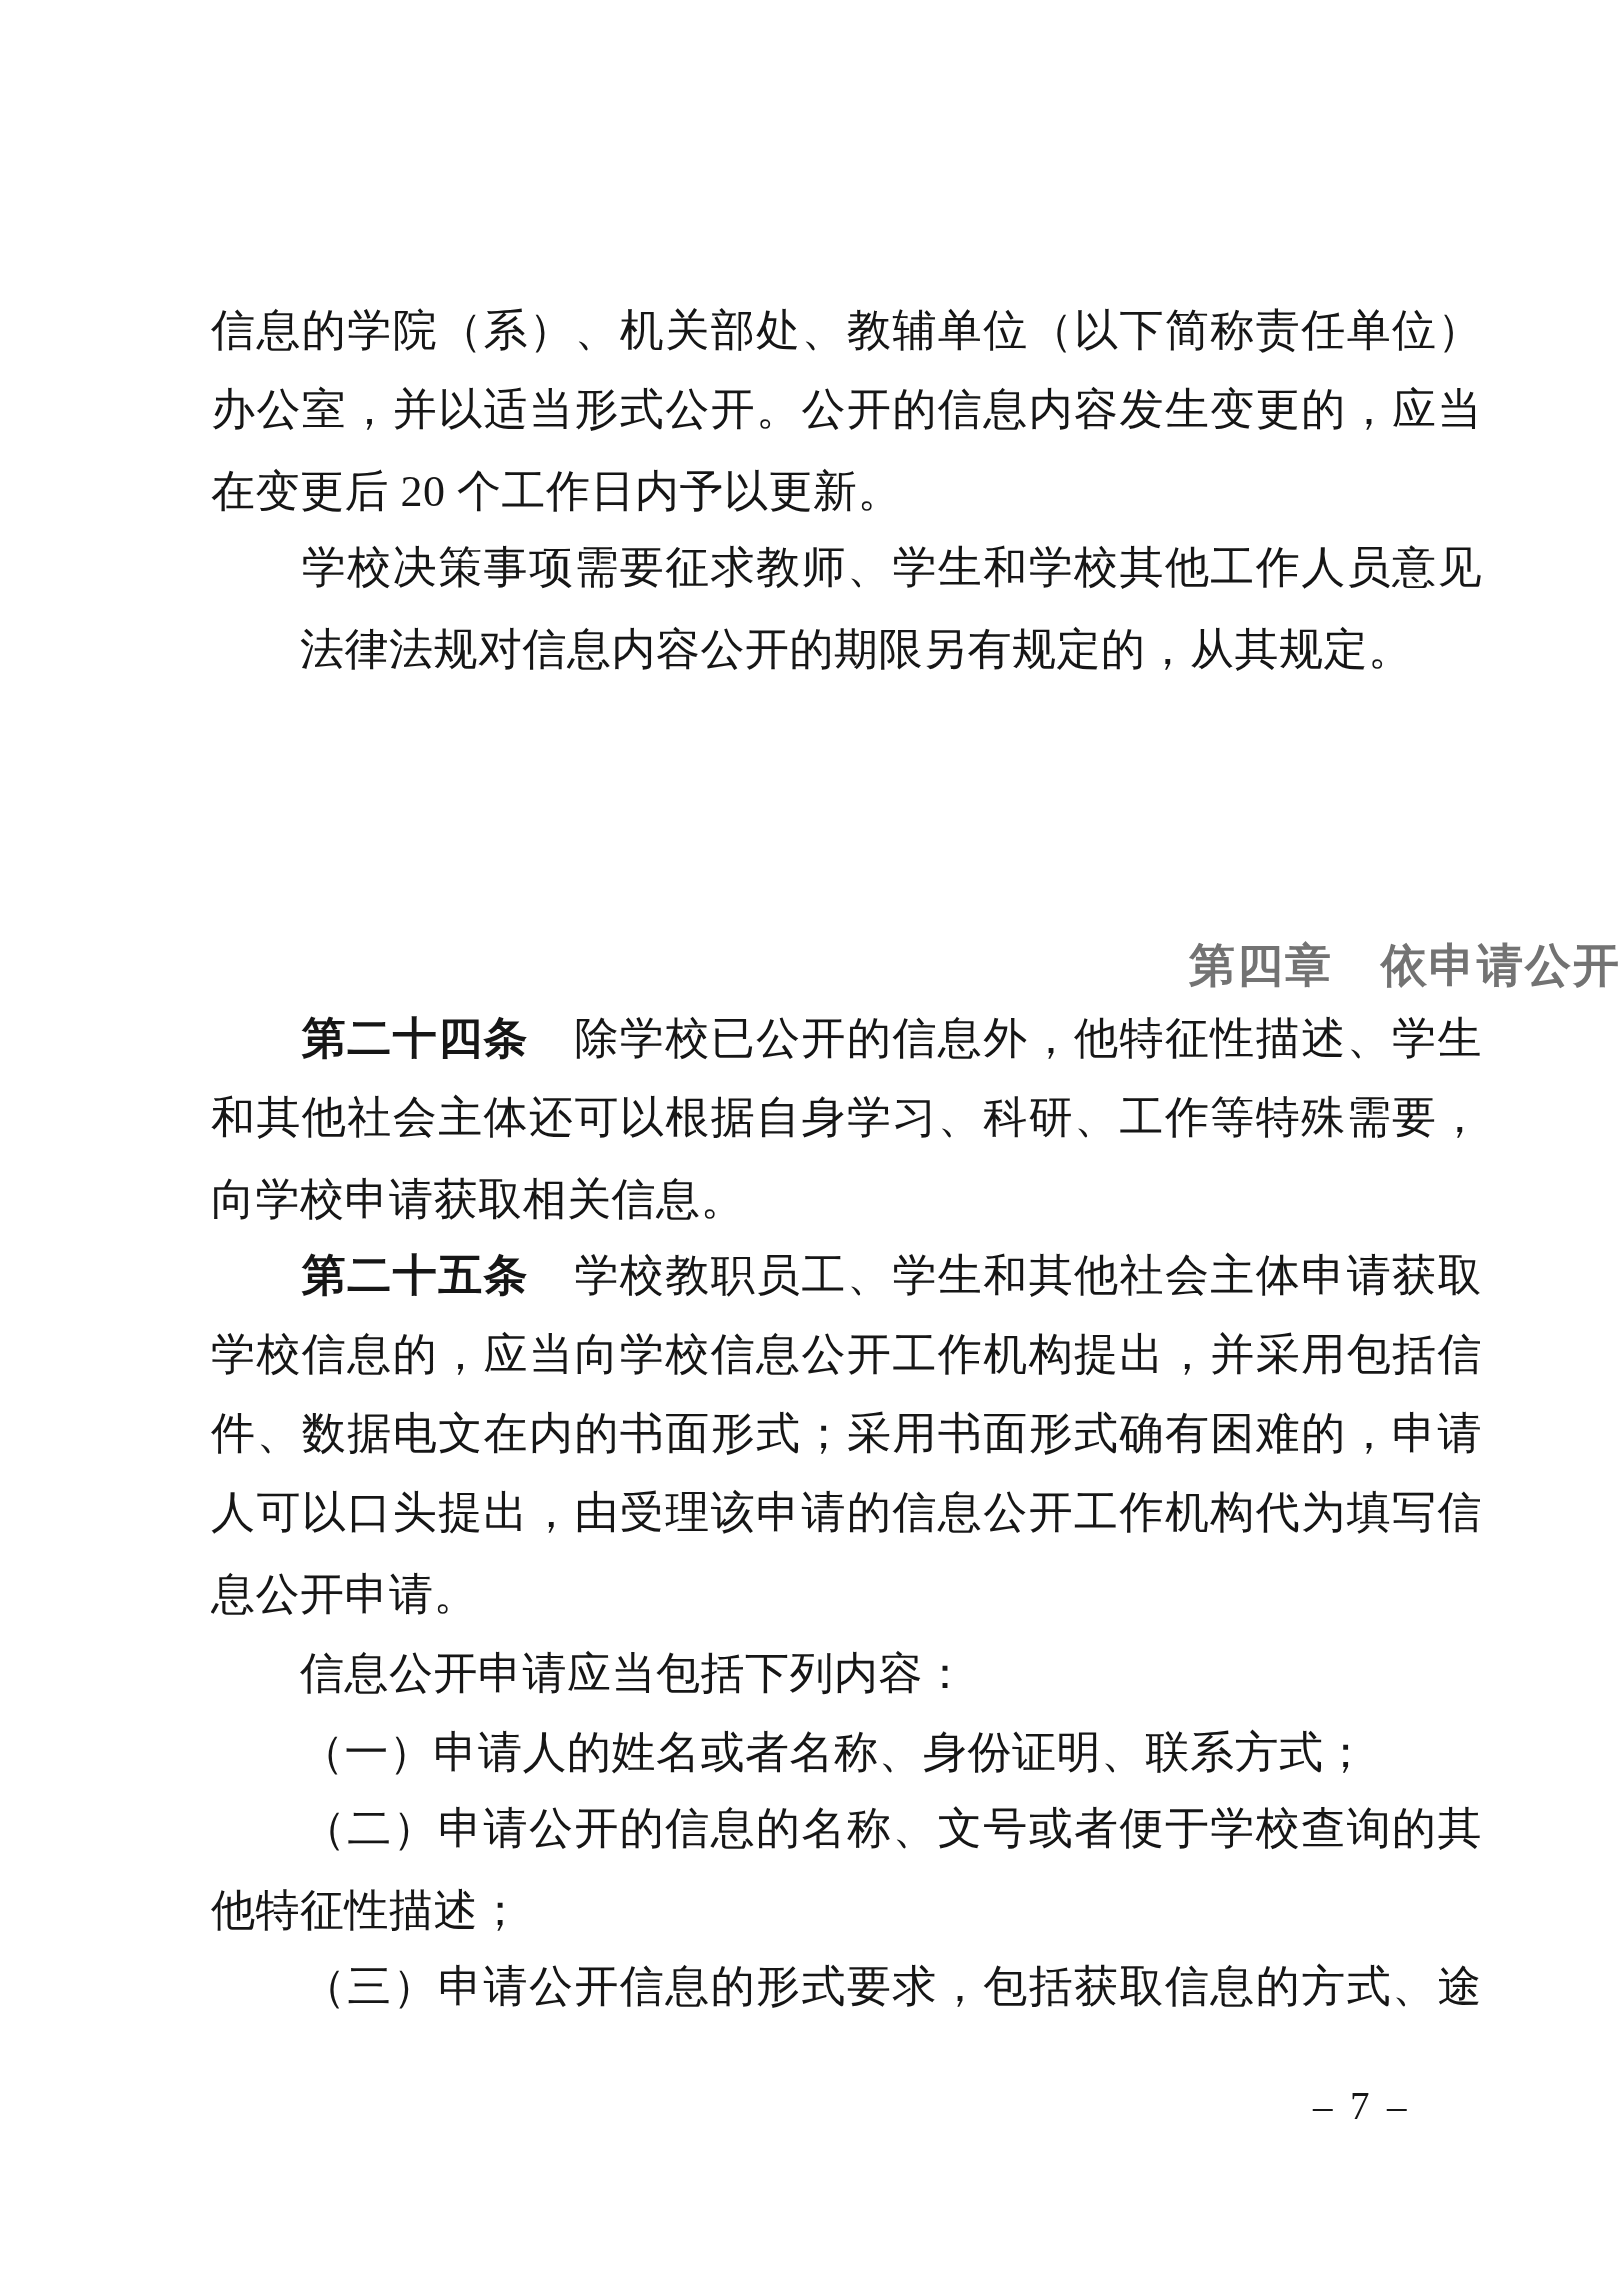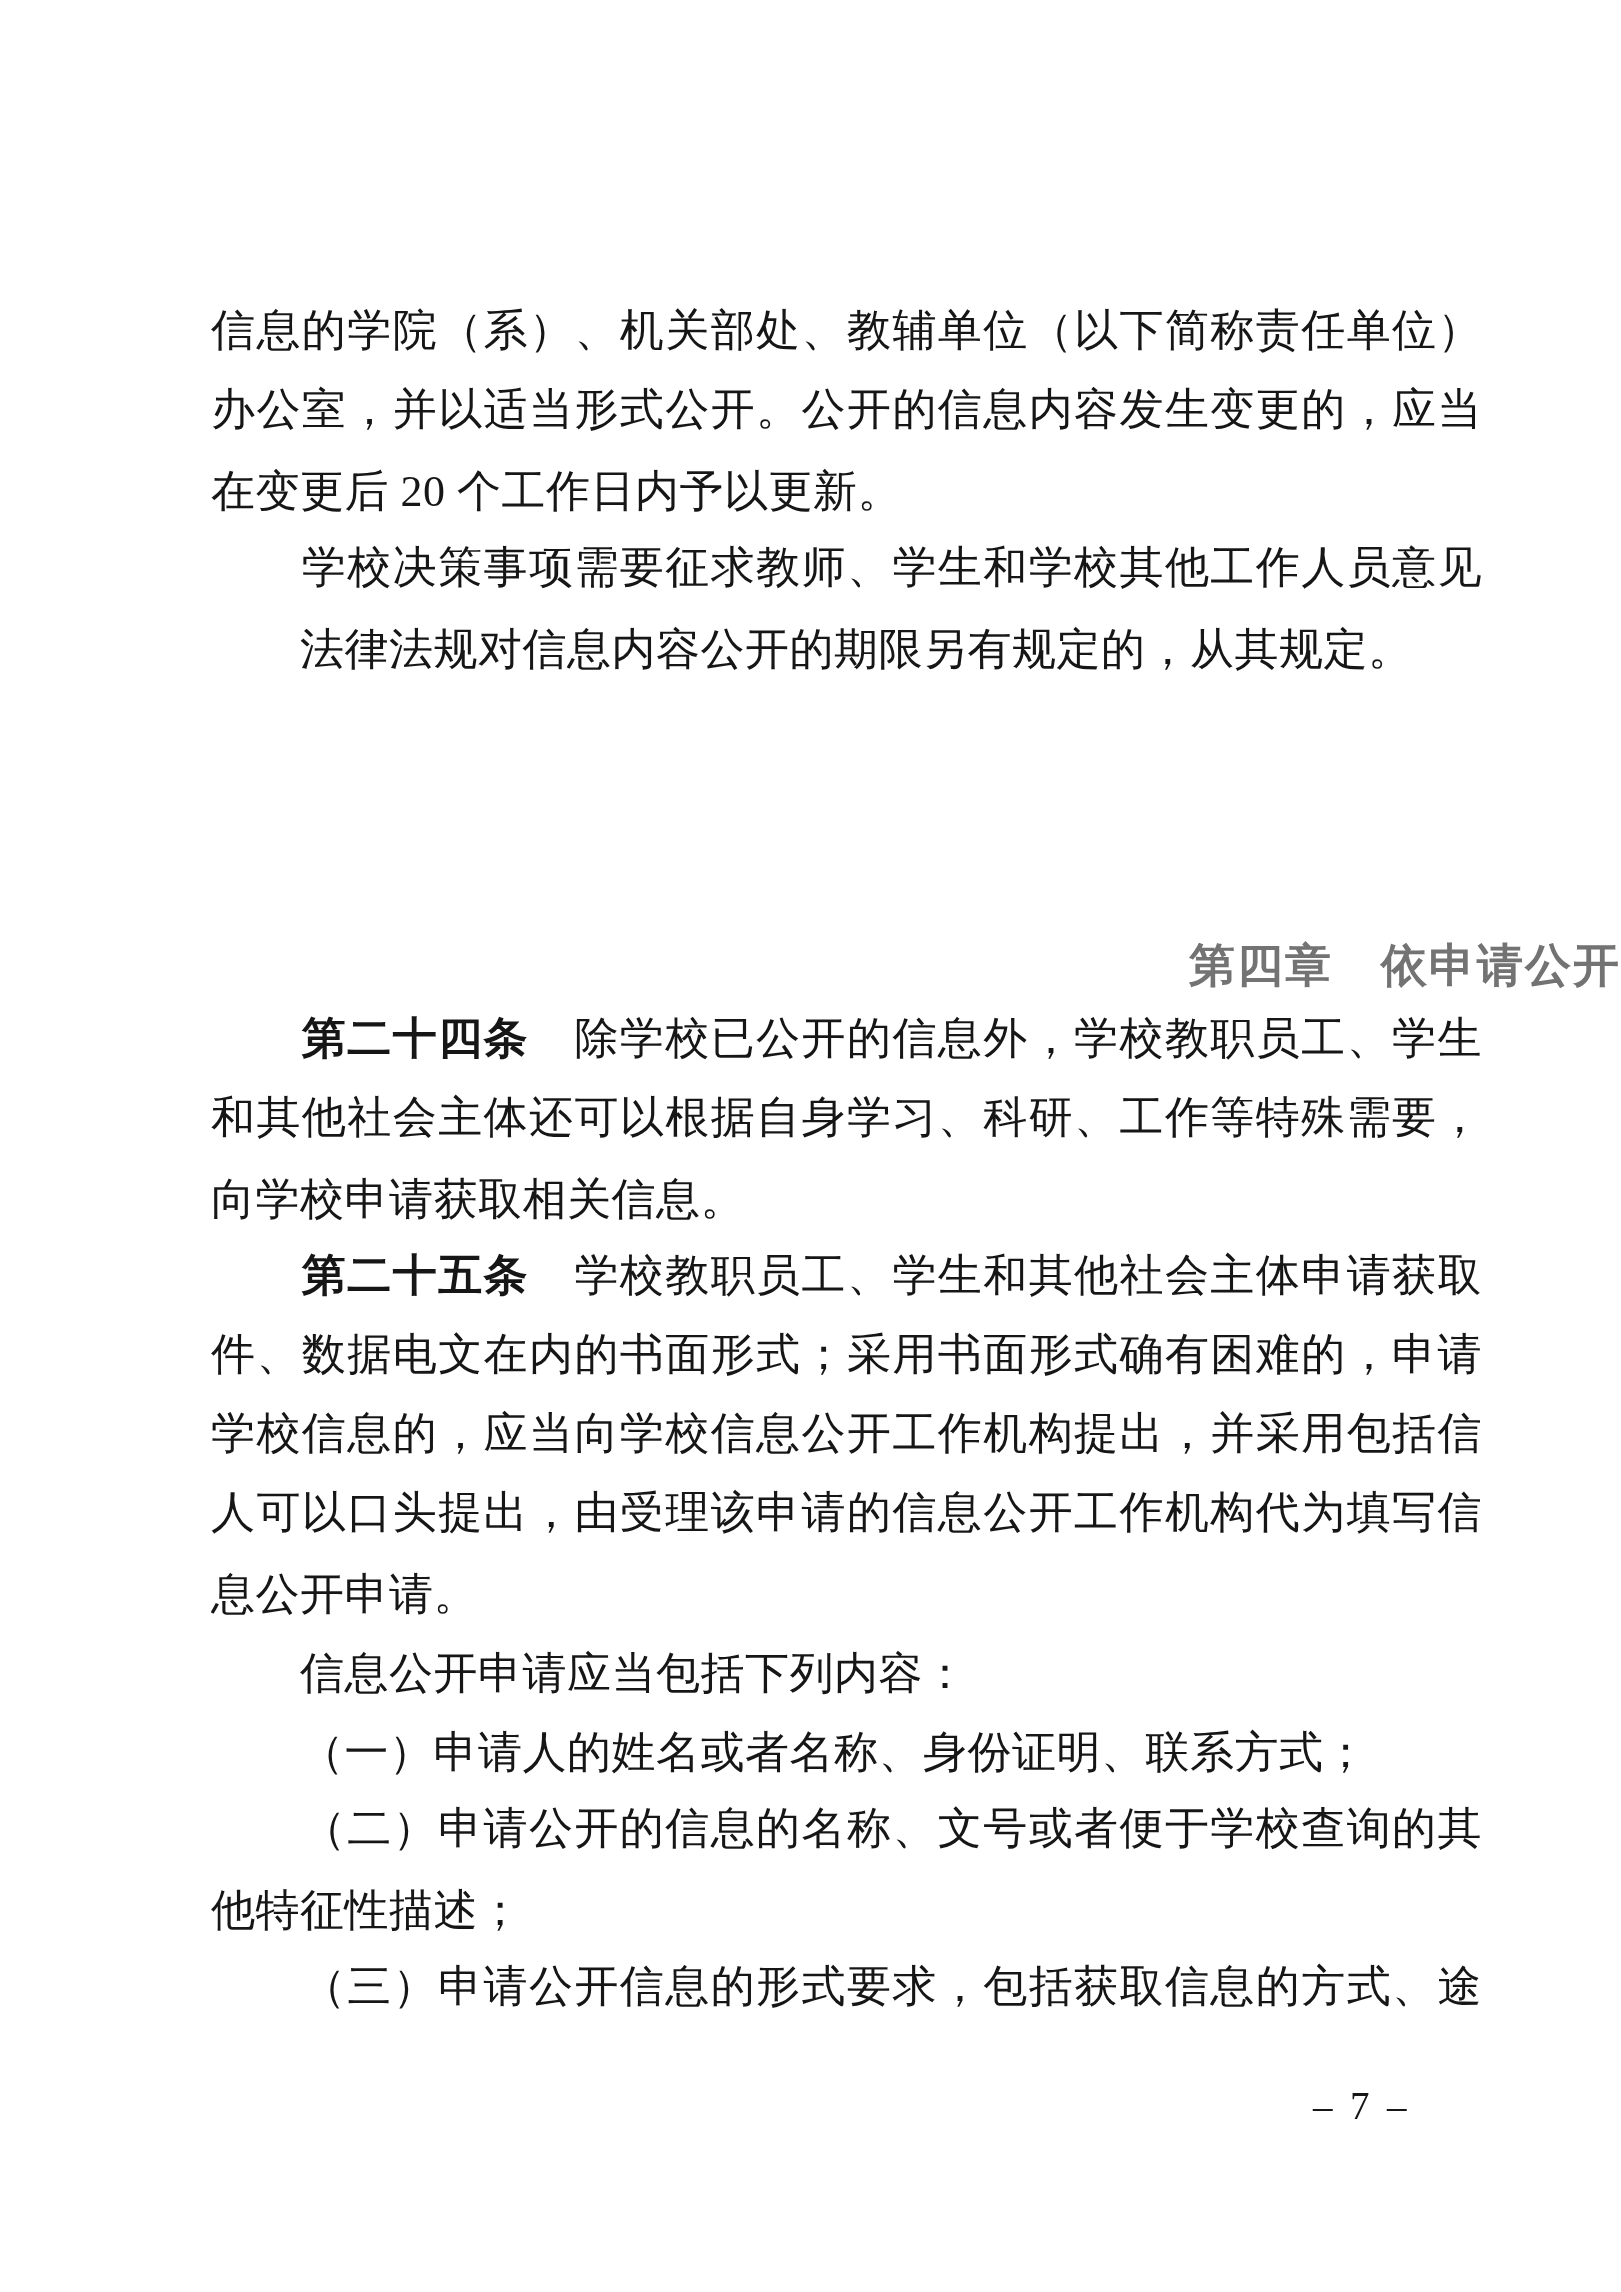--- a/index.html
+++ b/index.html
@@ -75,26 +75,26 @@
     <div class="line justify">信息的学院（系）、机关部处、教辅单位（以下简称责任单位）</div>
     <div class="line justify">办公室，并以适当形式公开。公开的信息内容发生变更的，应当</div>
     <div class="line left">在变更后 20 个工作日内予以更新。</div>
     <div class="line justify">　　学校决策事项需要征求教师、学生和学校其他工作人员意见</div>
     <div class="line left">　　法律法规对信息内容公开的期限另有规定的，从其规定。</div>
   </div>
 
   <div class="chapter-heading">第四章　依申请公开</div>
 
   <div class="textblock" id="block-lower">
-    <div class="line justify"><span class="term">　　第二十四条</span><span>　除学校已公开的信息外，学校教职员工、学生</span></div>
+    <div class="line justify"><span class="term">　　第二十四条</span><span>　除学校已公开的信息外，他特征性描述、学生</span></div>
     <div class="line justify">和其他社会主体还可以根据自身学习、科研、工作等特殊需要，</div>
     <div class="line left">向学校申请获取相关信息。</div>
     <div class="line justify"><span class="term">　　第二十五条</span><span>　学校教职员工、学生和其他社会主体申请获取</span></div>
+    <div class="line justify">学校信息的，应当向学校信息公开工作机构提出，并采用包括信</div>
     <div class="line justify">件、数据电文在内的书面形式；采用书面形式确有困难的，申请</div>
-    <div class="line justify">学校信息的，应当向学校信息公开工作机构提出，并采用包括信</div>
     <div class="line justify">人可以口头提出，由受理该申请的信息公开工作机构代为填写信</div>
     <div class="line left">息公开申请。</div>
     <div class="line left">　　信息公开申请应当包括下列内容：</div>
     <div class="line left">　　（一）申请人的姓名或者名称、身份证明、联系方式；</div>
     <div class="line justify">　　（二）申请公开的信息的名称、文号或者便于学校查询的其</div>
     <div class="line left">他特征性描述；</div>
     <div class="line justify">　　（三）申请公开信息的形式要求，包括获取信息的方式、途</div>
   </div>
 
   <div class="page-number">– 7 –</div>

